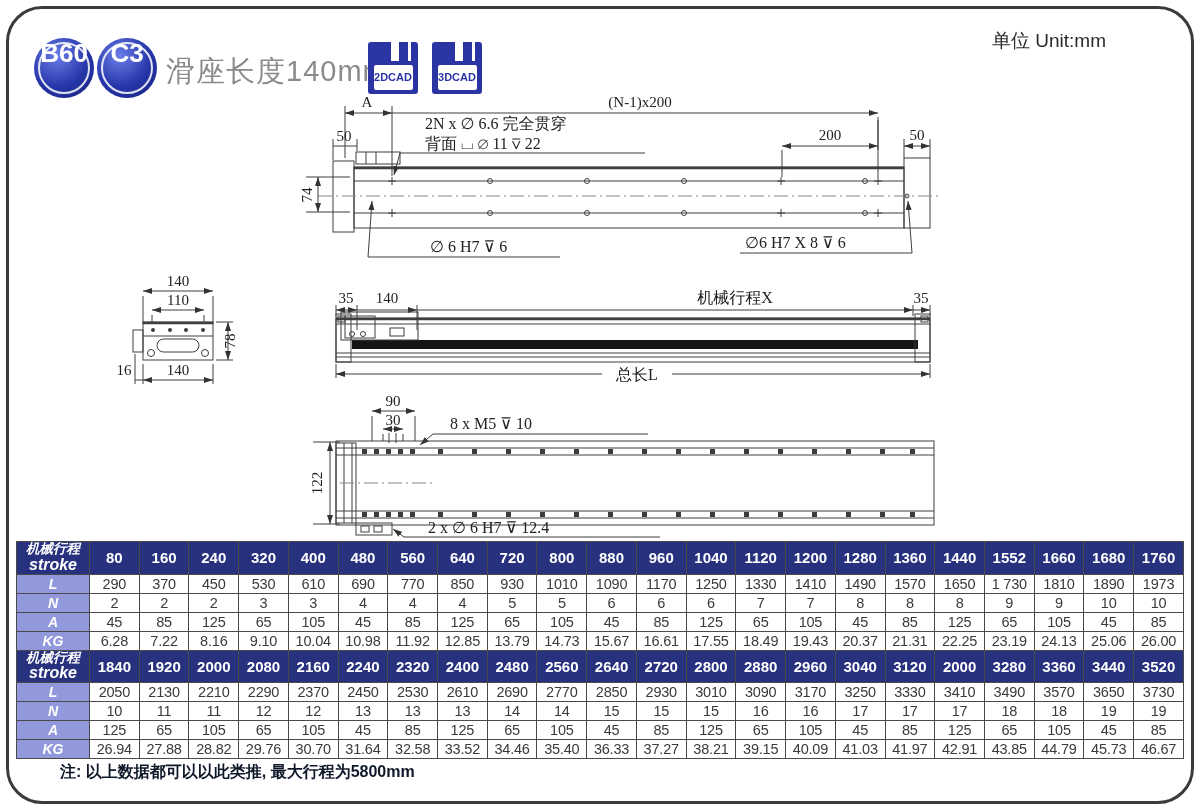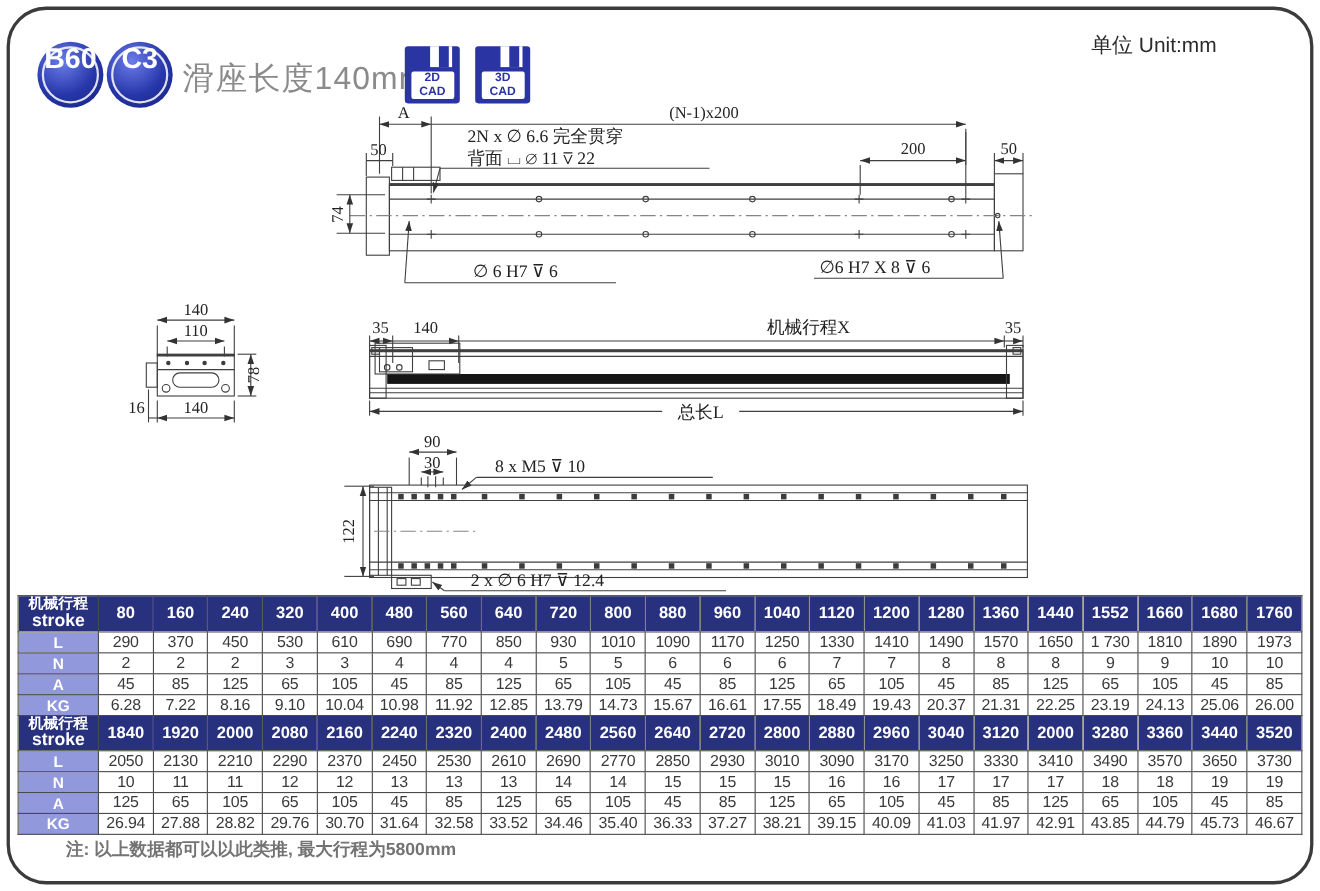--- a/index.html
+++ b/index.html
@@ -12,46 +12,46 @@
          background:radial-gradient(circle at 38% 30%,#6b7de9,#2636a8 55%,#16207c);
          color:#fff;display:flex;align-items:flex-start;justify-content:center;
          font-weight:bold;font-size:26px;}
   .badge::after{content:"";position:absolute;inset:4px;border:2px solid rgba(255,255,255,.85);border-radius:50%;}
   .title{position:absolute;left:166px;top:52px;font-size:29px;color:#8b8b8b;letter-spacing:1px;}
   .unit{position:absolute;left:992px;top:28px;font-size:19px;color:#2b2b2b;}
   .floppy{position:absolute;width:50px;height:52px;background:#2b34a3;border-radius:3px;}
   .floppy .shutter{position:absolute;top:0;left:46%;width:40%;height:36%;background:#fff;}
   .floppy .slider{position:absolute;right:3px;top:0;width:9px;height:100%;background:#2b34a3;}
   .floppy .label{position:absolute;left:11%;right:11%;bottom:7%;height:48%;background:#fff;border-radius:2px;
-    display:flex;flex-direction:column;align-items:center;justify-content:center;
+    display:flex;flex-direction:row;align-items:center;justify-content:center;
     font-weight:bold;font-size:11px;line-height:1.05;color:#2b34a3;}
 
   
   svg text{font-family:"Liberation Serif","DejaVu Serif",serif;fill:#222;}
   svg .d{font-size:15px;}
   svg .n{font-size:16px;}
   svg line,svg rect.o,svg circle.o,svg polyline{stroke:#3f3f3f;stroke-width:1;fill:none;}
   svg .thick{stroke-width:2.3;}
   svg .cl{stroke:#858585;stroke-dasharray:14 4 2 4;}
   svg .blk{fill:#151515;stroke:none;}
   svg .sq{fill:#3c3c3c;stroke:none;}
 
   
   table.stk{position:absolute;left:16px;top:541px;width:1168px;border-collapse:collapse;table-layout:fixed;}
   table.stk th,table.stk td{border:1px solid #4a4a4a;text-align:center;padding:0;white-space:nowrap;overflow:hidden;}
-  table.stk th{width:72px;}
+  table.stk th{width:72px;font-style:italic;}
   tr.hdr{height:32px;}
   tr.hdr th,tr.hdr td{background:#27317e;color:#fff;font-weight:bold;font-size:15px;}
   tr.hdr th .cn{font-size:13.5px;line-height:1.1;}
   tr.hdr th .en{font-size:16px;line-height:1.05;}
   tr.drow{height:19px;}
   tr.drow th{background:#9198db;color:#fff;font-size:14px;font-weight:bold;}
   tr.drow td{background:#fff;color:#3a3a3a;font-size:14.5px;letter-spacing:-0.2px;}
 
-  .note{position:absolute;left:60px;top:762px;font-size:16px;font-weight:bold;color:#737373;}
+  .note{position:absolute;left:60px;top:762px;font-size:16px;font-weight:bold;color:#0f172a;}
 </style>
 </head>
 <body>
 
 <div class="stage">
   <div class="page-border"></div>
 
   <div class="badge" style="left:34px;top:38px;">
     <span>B60</span>
   </div>

